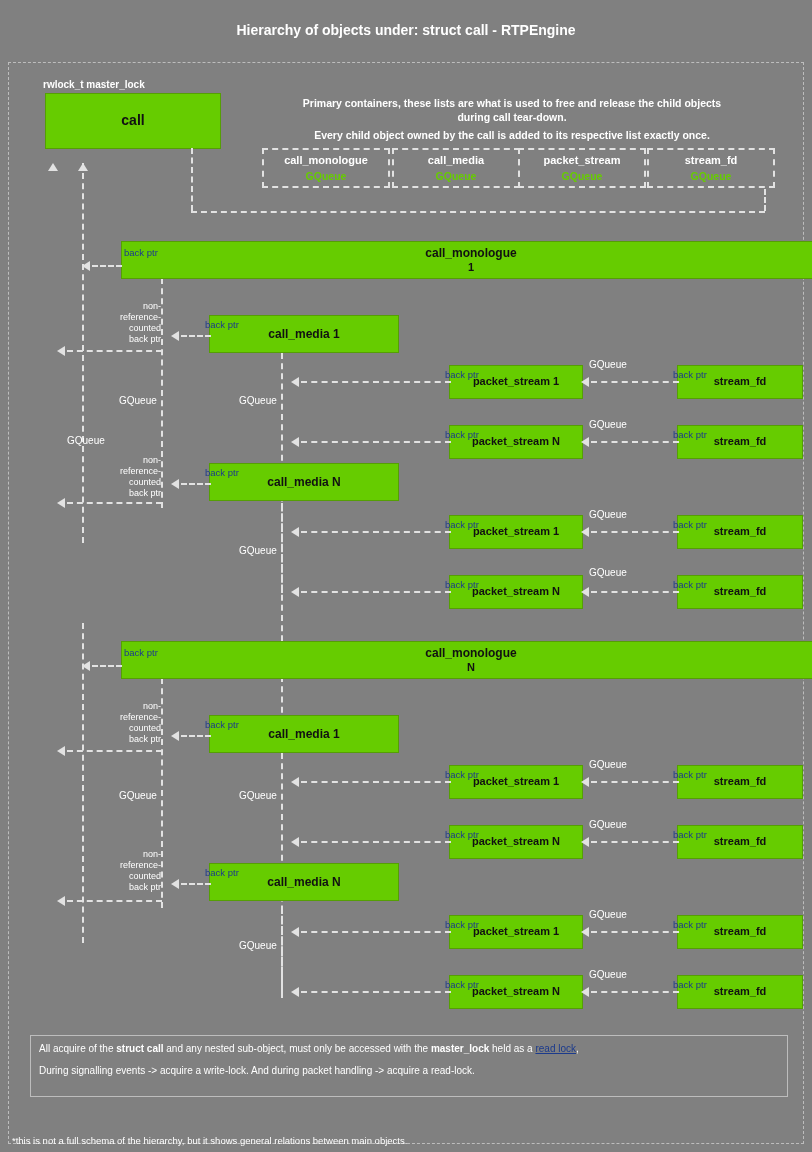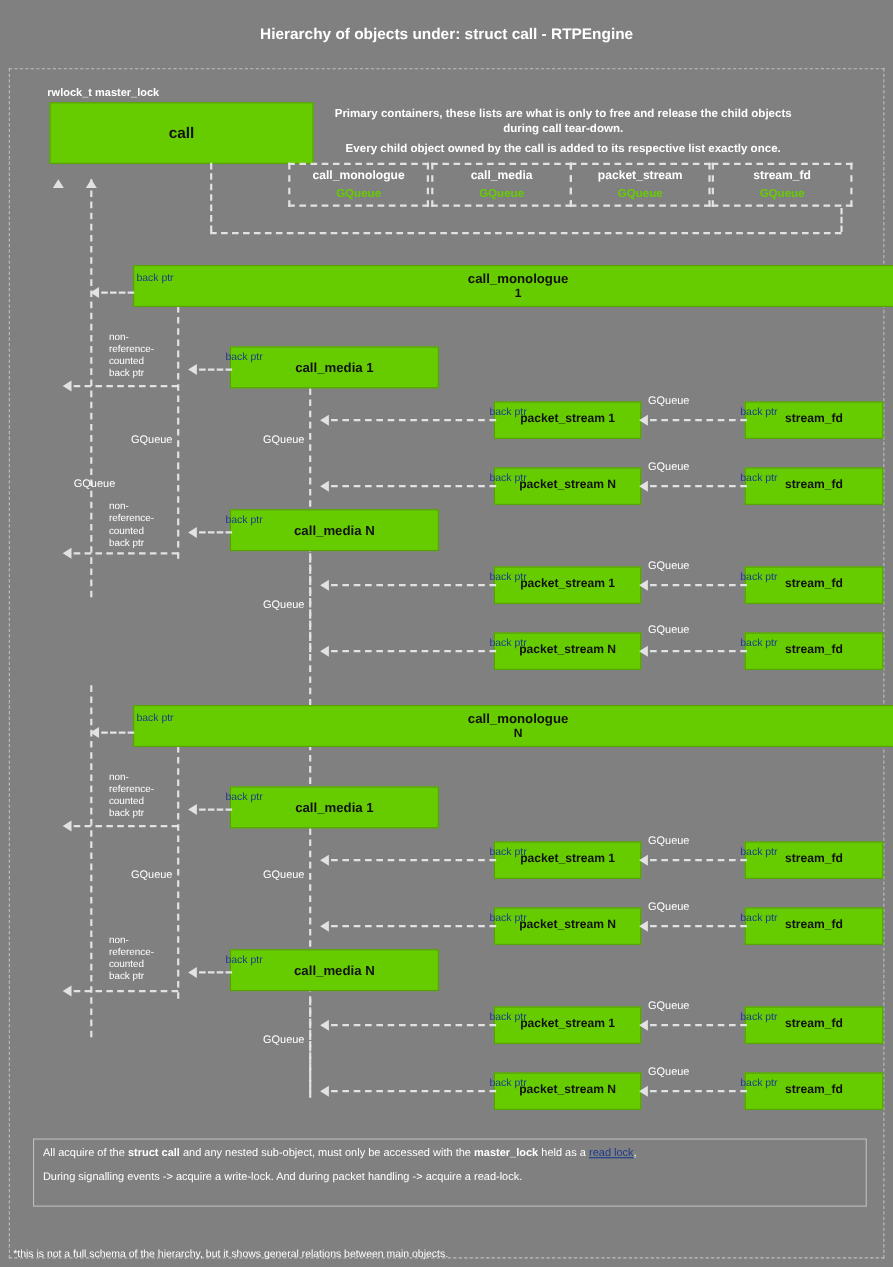--- a/index.html
+++ b/index.html
@@ -72,39 +72,39 @@
   .footer{
     position:absolute;left:30px;top:1035px;width:758px;height:62px;
     border:1px solid #bdbdbd;box-sizing:border-box;padding:6px 8px;
     font-size:10px;line-height:14px;color:#ffffff;
   }
   .footer b{color:#ffffff;}
   .footer .lk{color:#1b3a8c;text-decoration:underline;}
   .footnote{
     position:absolute;left:12px;top:1135px;font-size:9.5px;color:#ffffff;
   }
-  .rowlbl{position:absolute;font-size:9px;color:#ffffff;text-align:left;line-height:11px;}
+  .rowlbl{position:absolute;font-size:9px;color:#ffffff;text-align:right;line-height:11px;}
 </style>
 </head>
 <body>
 
 <div class="header">
   <div class="title">Hierarchy of objects under: struct call - RTPEngine</div>
 </div>
 
 <div class="canvas">
 
   <div class="lbl" style="left:34px;top:16px;font-weight:bold;">rwlock_t master_lock</div>
 
-  <div class="green" style="left:36px;top:30px;width:240px;height:56px;">
+  <div class="green" style="left:36px;top:30px;width:176px;height:56px;">
     <div class="t" style="top:18px;font-size:14px;">call</div>
   </div>
 
   <div class="top-note" style="left:258px;top:33px;width:490px;">
-    <div>Primary containers, these lists are what is only to free and release the child objects</div>
+    <div>Primary containers, these lists are what is used to free and release the child objects</div>
     <div>during call tear-down.</div>
     <div style="margin-top:4px;">Every child object owned by the call is added to its respective list exactly once.</div>
   </div>
 
   <div class="pcard" style="left:253px;top:85px;">
     <div class="n">call_monologue</div>
     <div class="q">GQueue</div>
   </div>
   <div class="pcard" style="left:383px;top:85px;">
     <div class="n">call_media</div>

